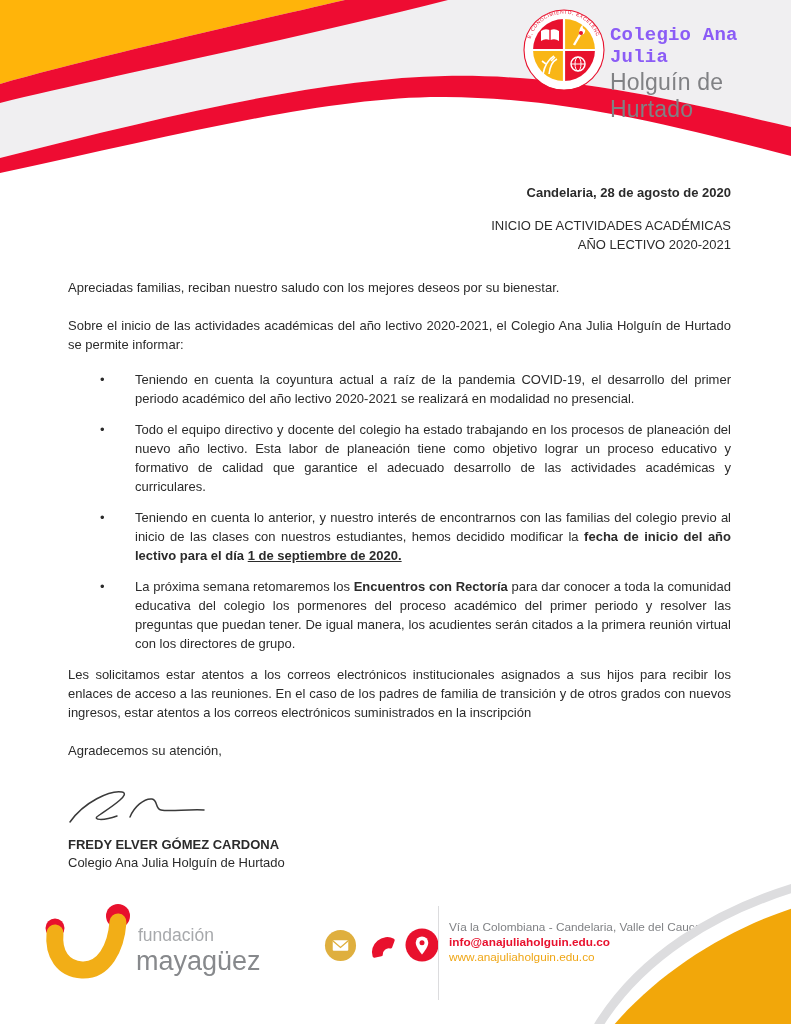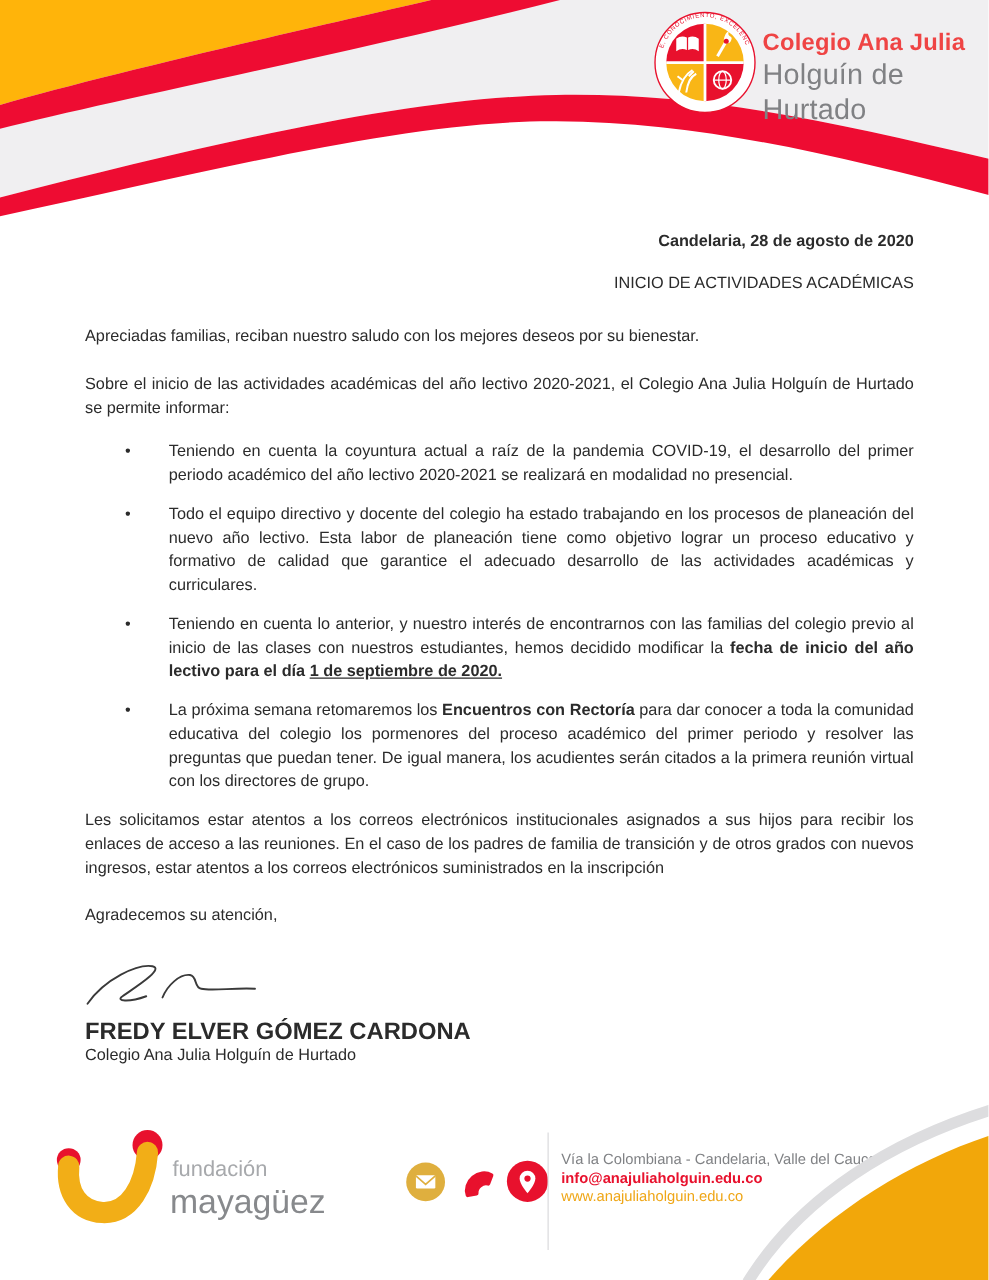--- a/index.html
+++ b/index.html
@@ -7,37 +7,37 @@
     position:relative;width:791px;height:1024px;margin:0 auto;
     background:#ffffff;overflow:hidden;
     font-family:"Liberation Sans","DejaVu Sans",sans-serif;
     color:#2b2b2b;
   }
   svg{display:block;}
   
   .header-art{position:absolute;top:0;left:0;}
   .school-logo{position:absolute;top:8px;left:522px;width:84px;height:84px;}
   .school-name{position:absolute;top:24px;left:610px;line-height:1.18;}
-  .school-name .l1{font-size:19px;font-weight:bold;color:#ef4444;letter-spacing:.2px;}
+  .school-name .l1{font-size:19px;font-weight:bold;color:#8b5cf6;letter-spacing:.2px;font-family:Liberation Mono, monospace;}
   .school-name .l2{font-size:23px;color:#808184;letter-spacing:.2px;}
   
   .letter{position:absolute;top:183px;left:68px;width:663px;font-size:13px;line-height:19px;}
   .date-line{font-weight:bold;text-align:right;margin:0 0 14px 0;}
   .title{font-weight:normal;text-align:right;margin:12px 0 24px 0;}
   .para{margin:0 0 19px 0;text-align:justify;}
   .para.tight{margin-bottom:0;margin-top:18px;}
   ul.points{list-style:none;margin:16px 0 11px 0;padding:0;}
   ul.points li{position:relative;padding-left:67px;margin:0 0 12px 0;text-align:justify;}
   ul.points li::before{content:"\2022";position:absolute;left:32px;top:0;}
   .b{font-weight:bold;}
   .bu{font-weight:bold;text-decoration:underline;}
   .thanks{margin:19px 0 0 0;}
   .sig-block{margin-top:22px;}
   .sig-img{margin:0 0 2px 0;}
-  .signer-name{font-weight:bold;font-size:19px;line-height:18px;}
+  .signer-name{font-weight:bold;font-size:13px;line-height:18px;}
   .signer-line{font-size:13px;line-height:18px;}
   
   .foundation-logo{position:absolute;left:33px;top:896px;}
   .contact-icons{position:absolute;left:324px;top:928px;display:flex;align-items:center;gap:9px;}
   .footer-divider{position:absolute;left:438px;top:906px;width:1px;height:94px;background:#dcdcde;}
   .contact-text{position:absolute;left:449px;top:920px;font-size:11.8px;line-height:15px;color:#808285;}
   .contact-text .email{color:#e8112d;font-weight:bold;text-decoration:none;display:block;}
   .contact-text .web{color:#efa616;text-decoration:none;display:block;}
   .footer-art{position:absolute;right:0;bottom:0;}
 </style>
@@ -102,20 +102,21 @@
   <div class="school-name">
     <div class="l1">Colegio Ana Julia</div>
     <div class="l2">Holguín de Hurtado</div>
   </div>
 
   <div class="letter">
     <p class="date-line">Candelaria, 28 de agosto de 2020</p>
 
     <div class="title">
       <div>INICIO DE ACTIVIDADES ACADÉMICAS</div>
+      <div>AÑO LECTIVO 2020-2021</div>
     </div>
 
     <p class="para">Apreciadas familias, reciban nuestro saludo con los mejores deseos por su bienestar.</p>
 
     <p class="para tight">Sobre el inicio de las actividades académicas del año lectivo 2020-2021, el Colegio Ana Julia Holguín de Hurtado se permite informar:</p>
 
     <ul class="points">
       <li>
         <span>Teniendo en cuenta la coyuntura actual a raíz de la pandemia COVID-19, el desarrollo del primer periodo académico del año lectivo 2020-2021 se realizará en modalidad no presencial.</span>
       </li>

